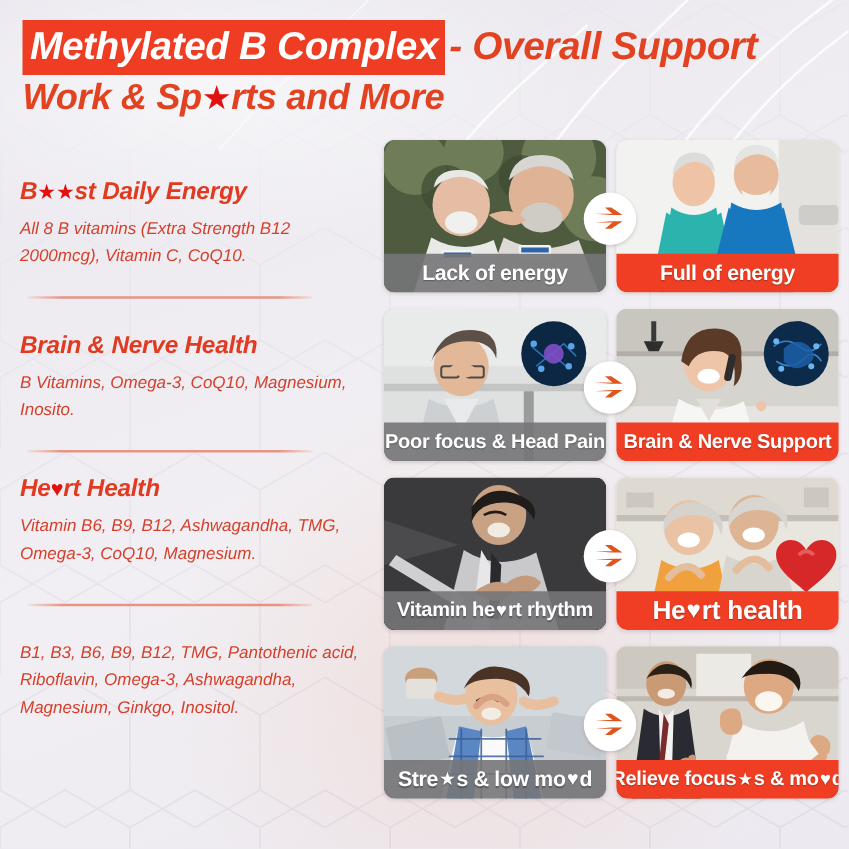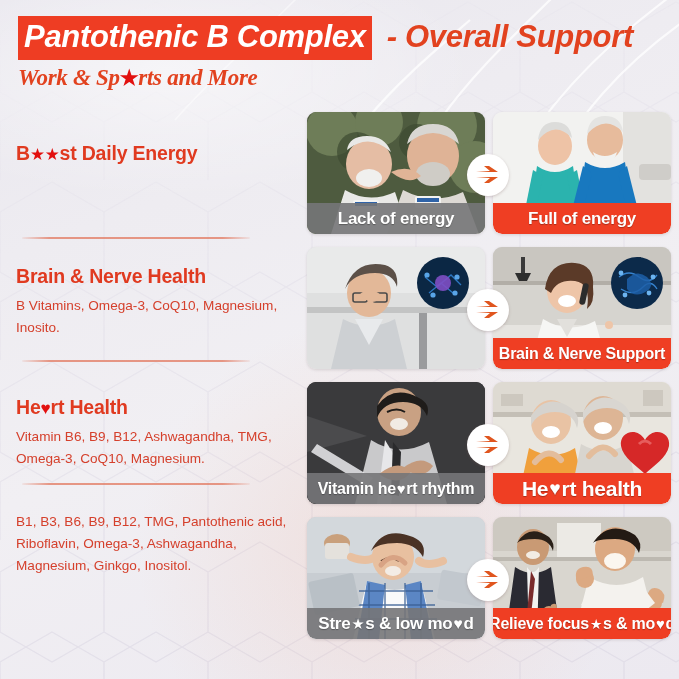--- a/index.html
+++ b/index.html
@@ -30,30 +30,30 @@
   }
 
   
   .header{position:absolute;left:0;top:0;width:679px;height:104px;}
   .hline{
     position:absolute;left:18px;white-space:nowrap;
     font-style:italic;font-weight:bold;color:#e2421f;
     letter-spacing:-.3px;
   }
   .hline1{top:16px;font-size:31px;line-height:40px;}
-  .hline2{top:58px;font-size:23px;line-height:40px;font-family:Liberation Serif, serif;}
+  .hline2{top:58px;font-size:29px;line-height:40px;}
   .hl-box{
     background:#ee3d23;color:#fff;padding:1px 6px 3px 6px;
     display:inline-block;
   }
-  .hl-plain{color:#e2421f;display:inline-block;padding-left:15px;}
+  .hl-plain{color:#e2421f;display:inline-block;padding-left:3px;}
   .star{color:#e2100f;font-style:normal;font-size:.92em;display:inline-block;}
 
   
-  .left{position:absolute;left:0;top:104px;width:300px;height:575px;}
+  .left{position:absolute;left:0;top:104px;width:300px;height:575px;font-style:italic;}
   .block{position:absolute;left:16px;width:278px;}
   .b-title{
     font-size:19.5px;font-weight:bold;color:#e03a20;letter-spacing:-.2px;
     white-space:nowrap;margin:0 0 7px 0;
   }
   .b-title .hsym{color:#e2100f;font-size:.88em;}
   .b-title .ssym{color:#e2100f;font-size:.86em;}
   .b-body{
     font-size:13.6px;color:#d5402c;line-height:22px;font-weight:500;
     margin:0;
@@ -132,45 +132,46 @@
       <path d="M560 -10 C 520 30, 475 70, 440 120"></path>
       <path d="M470 20 C 430 55, 395 85, 368 118"></path>
     </g>
     <g fill="none" stroke="#ffffff" stroke-opacity=".45" stroke-width="1.6">
       <path d="M300 -5 C 250 45, 205 85, 175 120"></path>
     </g>
   </svg>
 
   <div class="header">
     <div class="hline hline1">
-      <span class="hl-box">Pantothenic B Complex</span><span class="hl-plain">- Overall Support</span>
+      <span class="hl-box">Methylated B Complex</span><span class="hl-plain">- Overall Support</span>
     </div>
     <div class="hline hline2">
       <span>Work &amp; Sp</span><span class="star">★</span><span>rts and More</span>
     </div>
   </div>
 
   <div class="left">
 
     <div class="block" style="top:38px;">
       <div class="b-title">
         <span>B</span><span class="ssym">★</span><span class="ssym">★</span><span>st Daily Energy</span>
       </div>
+      <p class="b-body">All 8 B vitamins (Extra Strength B12 2000mcg), Vitamin C, CoQ10.</p>
     </div>
     <div class="sep" style="top:133px;"></div>
 
     <div class="block" style="top:161px;">
       <div class="b-title">
         <span>Brain &amp; Nerve Health</span>
       </div>
       <p class="b-body">B Vitamins, Omega-3, CoQ10, Magnesium, Inosito.</p>
     </div>
     <div class="sep" style="top:256px;"></div>
 
-    <div class="block" style="top:292px;">
+    <div class="block" style="top:276px;">
       <div class="b-title">
         <span>He</span><span class="hsym">♥</span><span>rt Health</span>
       </div>
       <p class="b-body">Vitamin B6, B9, B12, Ashwagandha, TMG, Omega-3, CoQ10, Magnesium.</p>
     </div>
     <div class="sep" style="top:379px;"></div>
 
     <div class="block" style="top:407px;width:292px;">
       <p class="b-body">B1, B3, B6, B9, B12, TMG, Pantothenic acid, Riboflavin, Omega-3, Ashwagandha, Magnesium, Ginkgo, Inositol.</p>
     </div>
@@ -262,20 +263,21 @@
             <path d="M122 46 L134 36 L146 46"></path>
           </g>
           <circle cx="136" cy="36" r="8" fill="#7e4fc4" opacity=".9"></circle>
           <g fill="#59a5e8">
               <circle cx="120" cy="28" r="2.6"></circle>
               <circle cx="150" cy="30" r="2.6"></circle>
               <circle cx="126" cy="48" r="2.6"></circle>
               <circle cx="148" cy="46" r="2.6"></circle>
             </g>
         </svg>
+        <div class="capbar gray cap-s">Poor focus &amp; Head Pain</div>
       </div>
 
       <div class="arrow-badge">
         <svg width="26" height="20" viewBox="0 0 26 20">
           <path d="M1 6 H15 L9 1 L14 1 L23 7 L14 7 Z" fill="#e0551e"></path>
           <path d="M1 13 H15 L9 18 L14 18 L23 12 L14 12 Z" fill="#e0551e"></path>
         </svg>
       </div>
 
       <div class="cell after">

